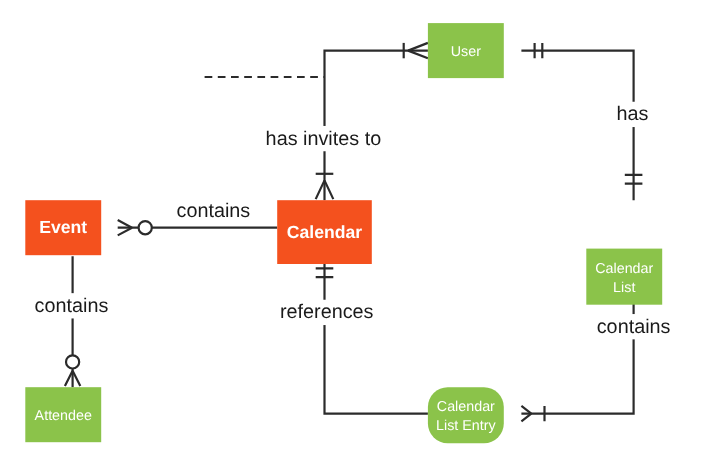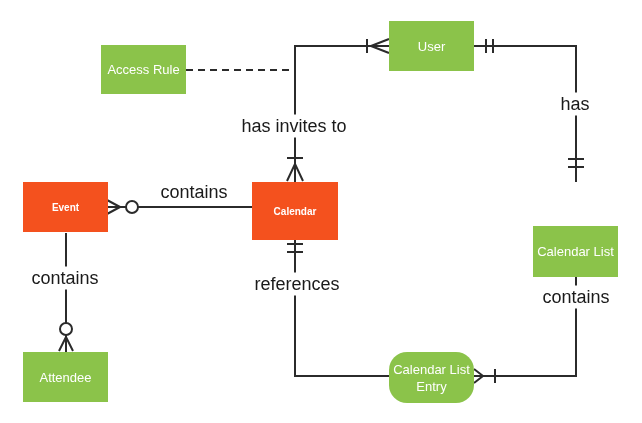--- a/index.html
+++ b/index.html
@@ -11,35 +11,35 @@
     font-family: "Liberation Sans", "DejaVu Sans", sans-serif;
     overflow: hidden;
   }
   .lines-layer {
     position: absolute;
     left: 0; top: 0;
     width: 642px; height: 423px;
   }
   .entity {
     position: absolute;
-    width: 85px;
+    width: 69px;
     height: 50px;
     display: flex;
     align-items: center;
     justify-content: center;
     text-align: center;
     color: #ffffff;
     font-size: 13px;
     line-height: 17px;
     box-sizing: border-box;
     padding: 2px;
     z-index: 3;
   }
   .entity.green { background: #8BC34A; }
-  .entity.orange { background: #F4511E; font-weight: bold; font-size: 10px; }
+  .entity.orange { background: #F4511E; font-weight: bold; font-size: 16px; }
   .rel-label {
     position: absolute;
     transform: translate(-50%, -50%);
     background: #ffffff;
     padding: 1px 4px;
     font-size: 18px;
     color: #1a1a1a;
     white-space: nowrap;
     z-index: 2;
   }
@@ -86,23 +86,20 @@
       <path d="M287 244 H303 M287 252 H303"></path>
     </g>
 
     <g>
       <path d="M66 233 V352"></path>
       <circle cx="66" cy="329" r="6" fill="#ffffff"></circle>
       <path d="M66 337 L59 351 M66 337 L73 351"></path>
     </g>
   </svg>
 
-  <div class="entity green" style="left:101px; top:45px; height:49px;">
-    <span>Access Rule</span>
-  </div>
 
   <div class="entity green" style="left:389px; top:21px;">
     <span>User</span>
   </div>
 
   <div class="entity orange" style="left:23px; top:182px;">
     <span>Event</span>
   </div>
 
   <div class="entity orange" style="left:252px; top:182px; width:86px; height:58px;">

